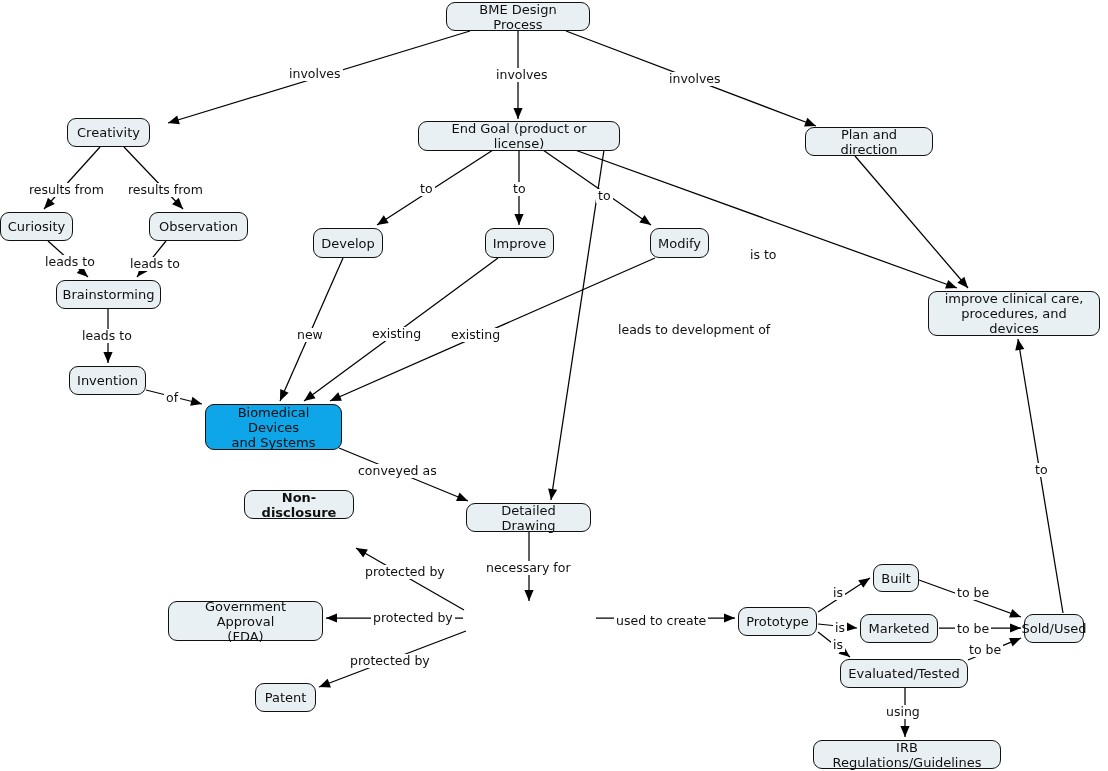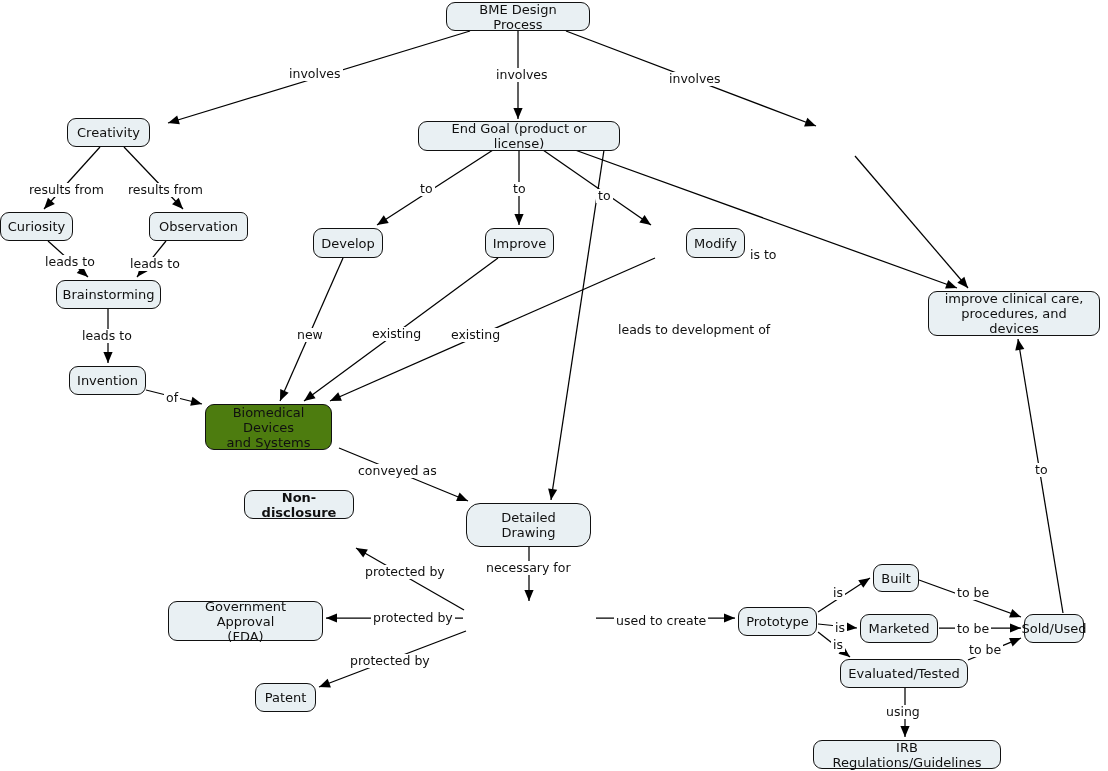--- a/index.html
+++ b/index.html
@@ -200,32 +200,33 @@
     <div class="elabel" style="left: 833px; top: 621px;">is</div>
     <div class="elabel" style="left: 831px; top: 638px;">is</div>
     <div class="elabel" style="left: 955px; top: 586px;">to be</div>
     <div class="elabel" style="left: 955px; top: 622px;">to be</div>
     <div class="elabel" style="left: 967px; top: 643px;">to be</div>
     <div class="elabel" style="left: 1033px; top: 463px;">to</div>
     <div class="elabel" style="left: 884px; top: 705px;">using</div>
     <div class="node" style="left: 446px; top: 2px; width: 144px; height: 29px; background: rgb(233, 240, 243); border-color: rgb(17, 17, 17);"><span>BME Design Process</span></div>
     <div class="node" style="left: 67px; top: 118px; width: 83px; height: 29px; background: rgb(233, 240, 243); border-color: rgb(17, 17, 17);"><span>Creativity</span></div>
     <div class="node" style="left: 418px; top: 121px; width: 202px; height: 30px; background: rgb(233, 240, 243); border-color: rgb(17, 17, 17);"><span>End Goal (product or license)</span></div>
+    <div class="node" style="left: 805px; top: 127px; width: 128px; height: 29px; background: rgb(233, 240, 243); border-color: rgb(17, 17, 17);"><span>Plan and direction</span></div>
     <div class="node" style="left: 0px; top: 212px; width: 73px; height: 29px; background: rgb(233, 240, 243); border-color: rgb(17, 17, 17);"><span>Curiosity</span></div>
-    <div class="node" style="left: 149px; top: 212px; width: 99px; height: 29px; background: rgb(233, 240, 243); border-color: rgb(17, 17, 17); border-radius: 7px;"><span>Observation</span></div>
+    <div class="node" style="left: 149px; top: 212px; width: 99px; height: 29px; background: rgb(233, 240, 243); border-color: rgb(17, 17, 17);"><span>Observation</span></div>
     <div class="node" style="left: 313px; top: 228px; width: 70px; height: 30px; background: rgb(233, 240, 243); border-color: rgb(17, 17, 17);"><span>Develop</span></div>
     <div class="node" style="left: 485px; top: 228px; width: 69px; height: 30px; background: rgb(233, 240, 243); border-color: rgb(17, 17, 17);"><span>Improve</span></div>
-    <div class="node" style="left: 650px; top: 228px; width: 59px; height: 30px; background: rgb(233, 240, 243); border-color: rgb(17, 17, 17); margin-left: 36px;"><span>Modify</span></div>
+    <div class="node" style="left: 650px; top: 228px; width: 59px; height: 30px; background: rgb(233, 240, 243); border-color: rgb(17, 17, 17);"><span>Modify</span></div>
     <div class="node" style="left: 56px; top: 280px; width: 105px; height: 29px; background: rgb(233, 240, 243); border-color: rgb(17, 17, 17);"><span>Brainstorming</span></div>
     <div class="node" style="left: 928px; top: 291px; width: 172px; height: 45px; background: rgb(233, 240, 243); border-color: rgb(17, 17, 17);"><span>improve clinical care,
 procedures, and devices</span></div>
     <div class="node" style="left: 69px; top: 366px; width: 77px; height: 29px; background: rgb(233, 240, 243); border-color: rgb(17, 17, 17);"><span>Invention</span></div>
-    <div class="node" style="left: 205px; top: 404px; width: 127px; height: 46px; background: #4d7c0f; border-color: rgb(17, 17, 17); justify-content: flex-end;"><span>Biomedical Devices
+    <div class="node" style="left: 205px; top: 404px; width: 137px; height: 46px; background: #0ea5e9; border-color: rgb(17, 17, 17); justify-content: flex-end;"><span>Biomedical Devices
 and Systems</span></div>
-    <div class="node" style="left: 466px; top: 503px; width: 125px; height: 44px; background: rgb(233, 240, 243); border-color: rgb(17, 17, 17); border-radius: 14px;"><span>Detailed Drawing</span></div>
+    <div class="node" style="left: 466px; top: 503px; width: 125px; height: 29px; background: rgb(233, 240, 243); border-color: rgb(17, 17, 17);"><span>Detailed Drawing</span></div>
     <div class="node" style="left: 244px; top: 490px; width: 110px; height: 29px; background: rgb(233, 240, 243); border-color: rgb(17, 17, 17); font-weight: bold;"><span>Non-disclosure</span></div>
     <div class="node" style="left: 873px; top: 564px; width: 46px; height: 28px; background: rgb(233, 240, 243); border-color: rgb(17, 17, 17);"><span>Built</span></div>
     <div class="node" style="left: 168px; top: 601px; width: 155px; height: 40px; background: rgb(233, 240, 243); border-color: rgb(17, 17, 17);"><span>Government Approval
 (FDA)</span></div>
     <div class="node" style="left: 738px; top: 607px; width: 79px; height: 29px; background: rgb(233, 240, 243); border-color: rgb(17, 17, 17);"><span>Prototype</span></div>
     <div class="node" style="left: 860px; top: 614px; width: 78px; height: 29px; background: rgb(233, 240, 243); border-color: rgb(17, 17, 17);"><span>Marketed</span></div>
     <div class="node" style="left: 1024px; top: 614px; width: 60px; height: 29px; background: rgb(233, 240, 243); border-color: rgb(17, 17, 17);"><span>Sold/Used</span></div>
     <div class="node" style="left: 840px; top: 659px; width: 128px; height: 29px; background: rgb(233, 240, 243); border-color: rgb(17, 17, 17);"><span>Evaluated/Tested</span></div>
     <div class="node" style="left: 255px; top: 683px; width: 61px; height: 29px; background: rgb(233, 240, 243); border-color: rgb(17, 17, 17);"><span>Patent</span></div>
     <div class="node" style="left: 813px; top: 740px; width: 188px; height: 29px; background: rgb(233, 240, 243); border-color: rgb(17, 17, 17);"><span>IRB Regulations/Guidelines</span></div>

